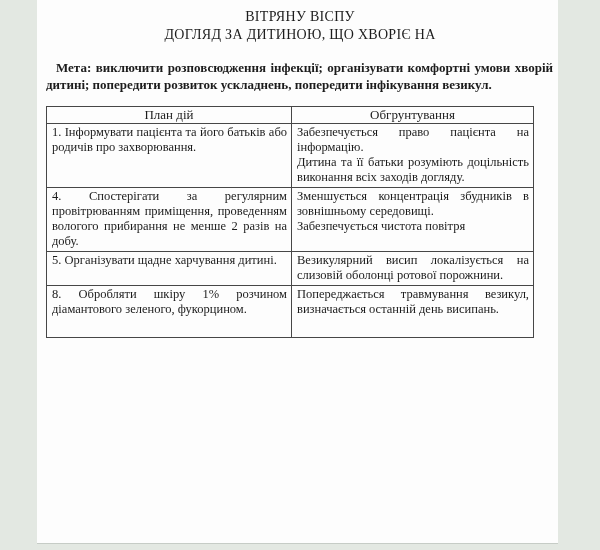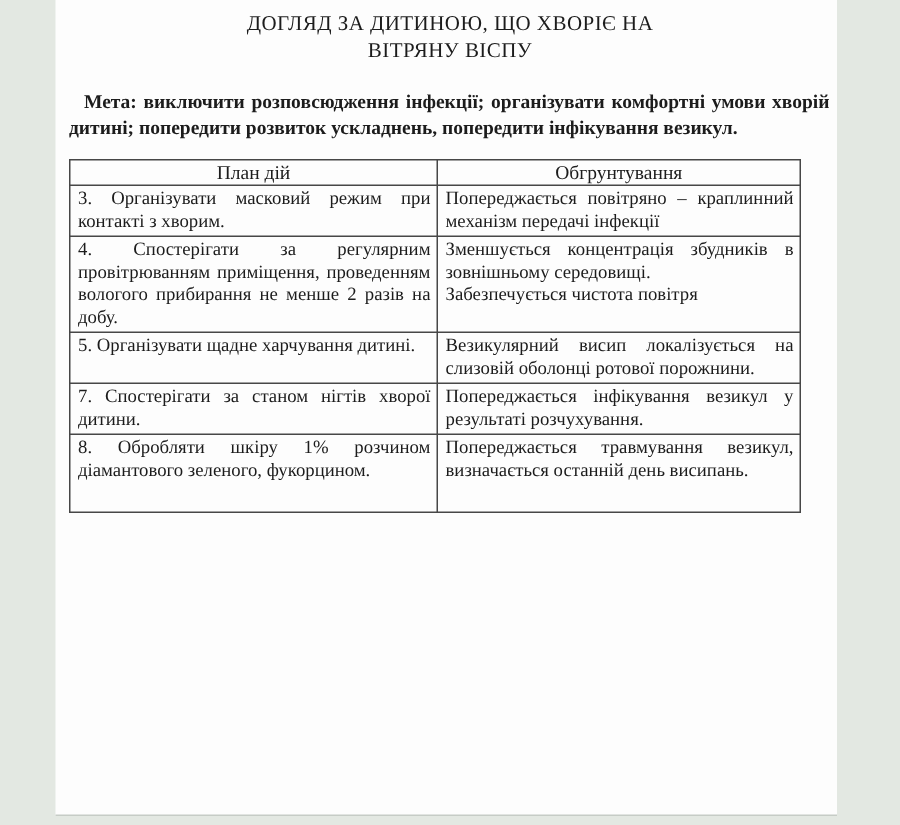--- a/index.html
+++ b/index.html
@@ -67,54 +67,51 @@
   .col-plan  { width: 245px; }
   .col-rat   { width: 242px; }
   .doc-table td.rationale-cell, .doc-table td.plan-cell { white-space: pre-line; }
   tr.tall td { height: 48px; margin-left: 44px; }
 </style>
 </head>
 <body>
 
 <div class="page">
   <div class="title">
+    <div>ВІТРЯНУ ВІСПУ</div>
     <div>ДОГЛЯД ЗА ДИТИНОЮ, ЩО ХВОРІЄ НА</div>
-    <div>ВІТРЯНУ ВІСПУ</div>
   </div>
 
   <p class="meta">Мета: виключити розповсюдження інфекції; організувати комфортні умови хворій дитині; попередити розвиток ускладнень, попередити інфікування везикул.</p>
 
   <table class="doc-table">
     <colgroup>
         <col class="col-plan">
         <col class="col-rat">
       </colgroup>
     <thead>
       <tr>
         <th>План дій</th>
         <th>Обгрунтування</th>
       </tr>
     </thead>
     <tbody>
       <tr>
-        <td class="plan-cell">3. Організувати масковий режим при контакті з хворим.</td>
-        <td class="rationale-cell">Попереджається повітряно – краплинний механізм передачі інфекції</td>
+        <td class="plan-cell">1. Інформувати пацієнта та його батьків або родичів про захворювання.</td>
+        <td class="rationale-cell">Забезпечується право пацієнта на інформацію.
+Дитина та її батьки розуміють доцільність виконання всіх заходів догляду.</td>
       </tr>
       <tr>
         <td class="plan-cell">4. Спостерігати за регулярним провітрюванням приміщення, проведенням вологого прибирання не менше 2 разів на добу.</td>
         <td class="rationale-cell">Зменшується концентрація збудників в зовнішньому середовищі.
 Забезпечується чистота повітря</td>
       </tr>
       <tr>
         <td class="plan-cell">5. Організувати щадне харчування дитині.</td>
         <td class="rationale-cell">Везикулярний висип локалізується на слизовій оболонці ротової порожнини.</td>
       </tr>
-      <tr>
-        <td class="plan-cell">7. Спостерігати за станом нігтів хворої дитини.</td>
-        <td class="rationale-cell">Попереджається інфікування везикул у результаті розчухування.</td>
-      </tr>
       <tr class="tall">
         <td class="plan-cell">8. Обробляти шкіру 1% розчином діамантового зеленого, фукорцином.</td>
         <td class="rationale-cell">Попереджається травмування везикул, визначається останній день висипань.</td>
       </tr>
     </tbody>
   </table>
 </div>
 
 </body></html>

